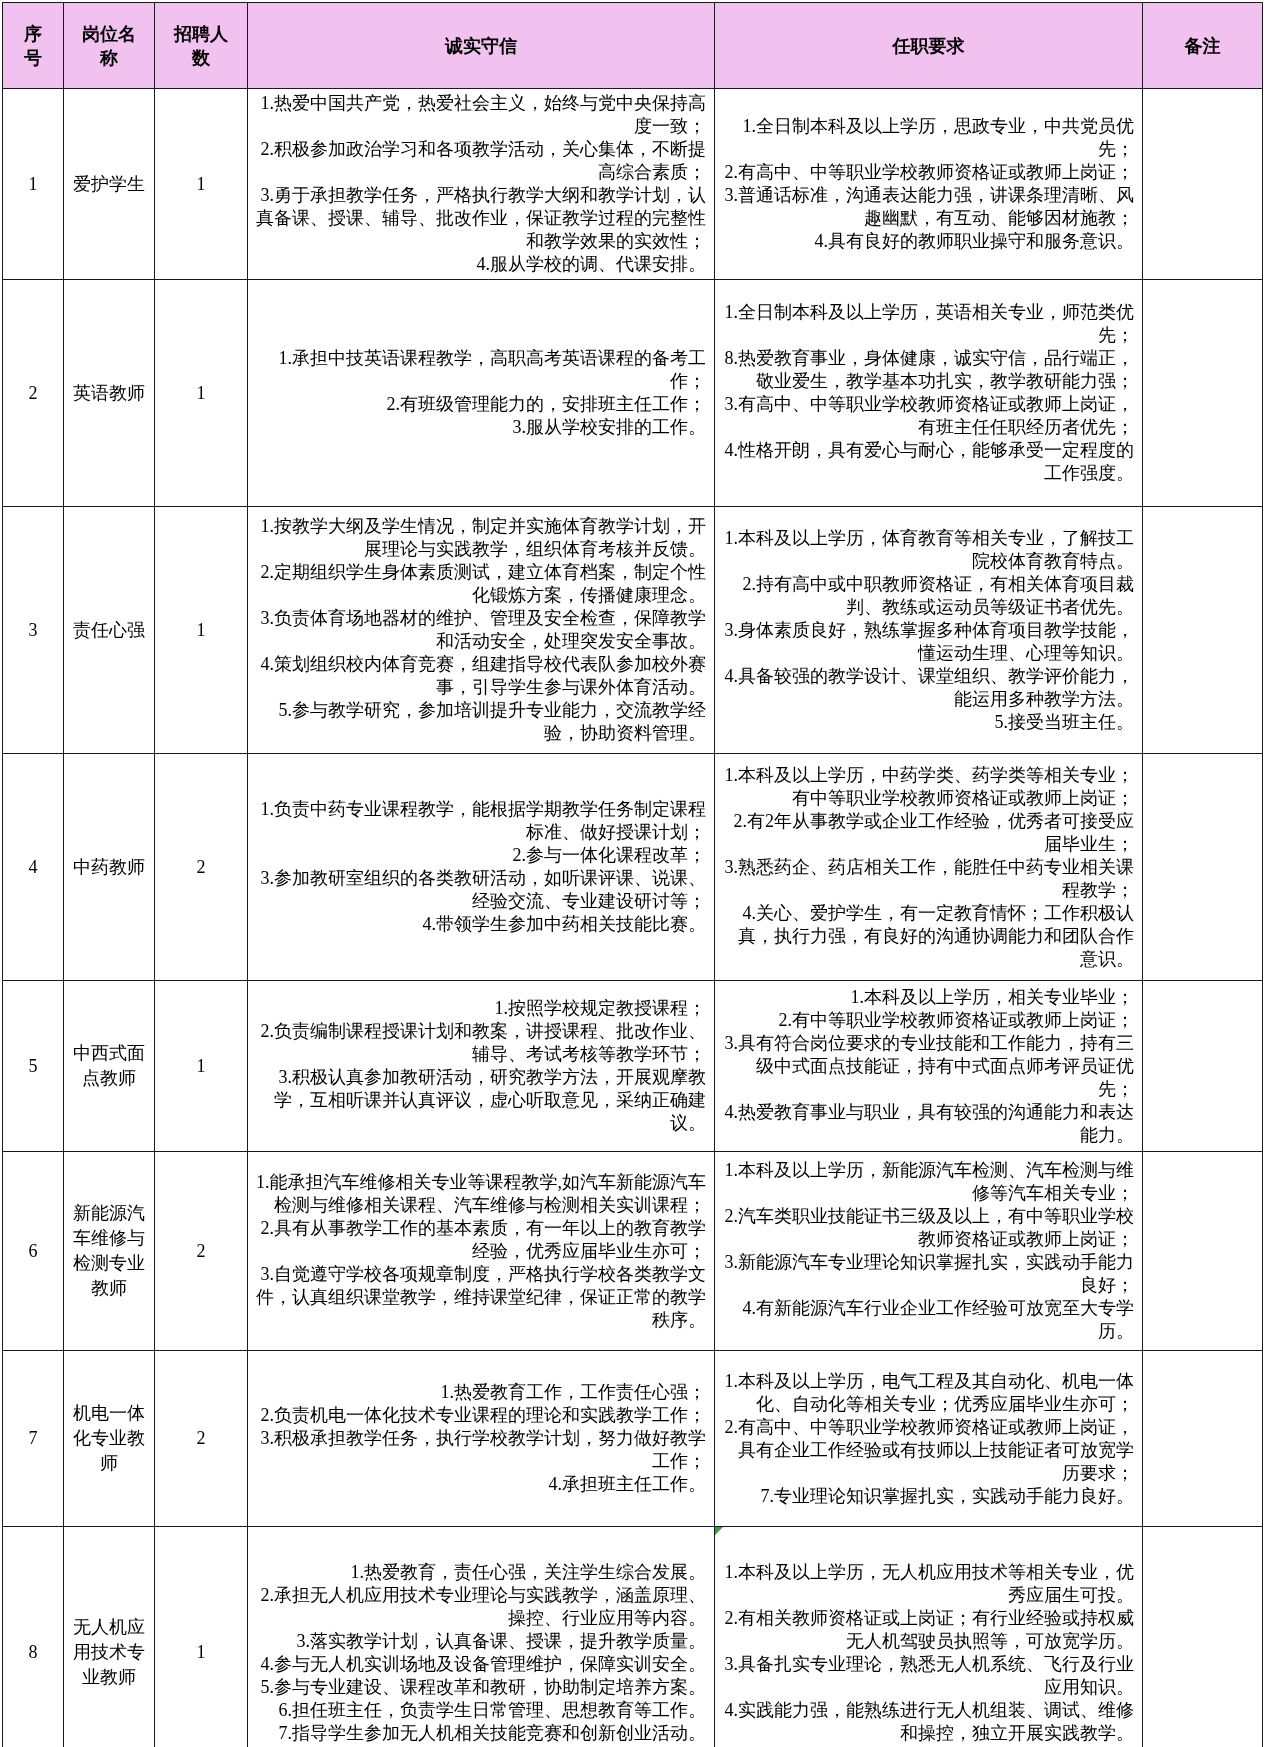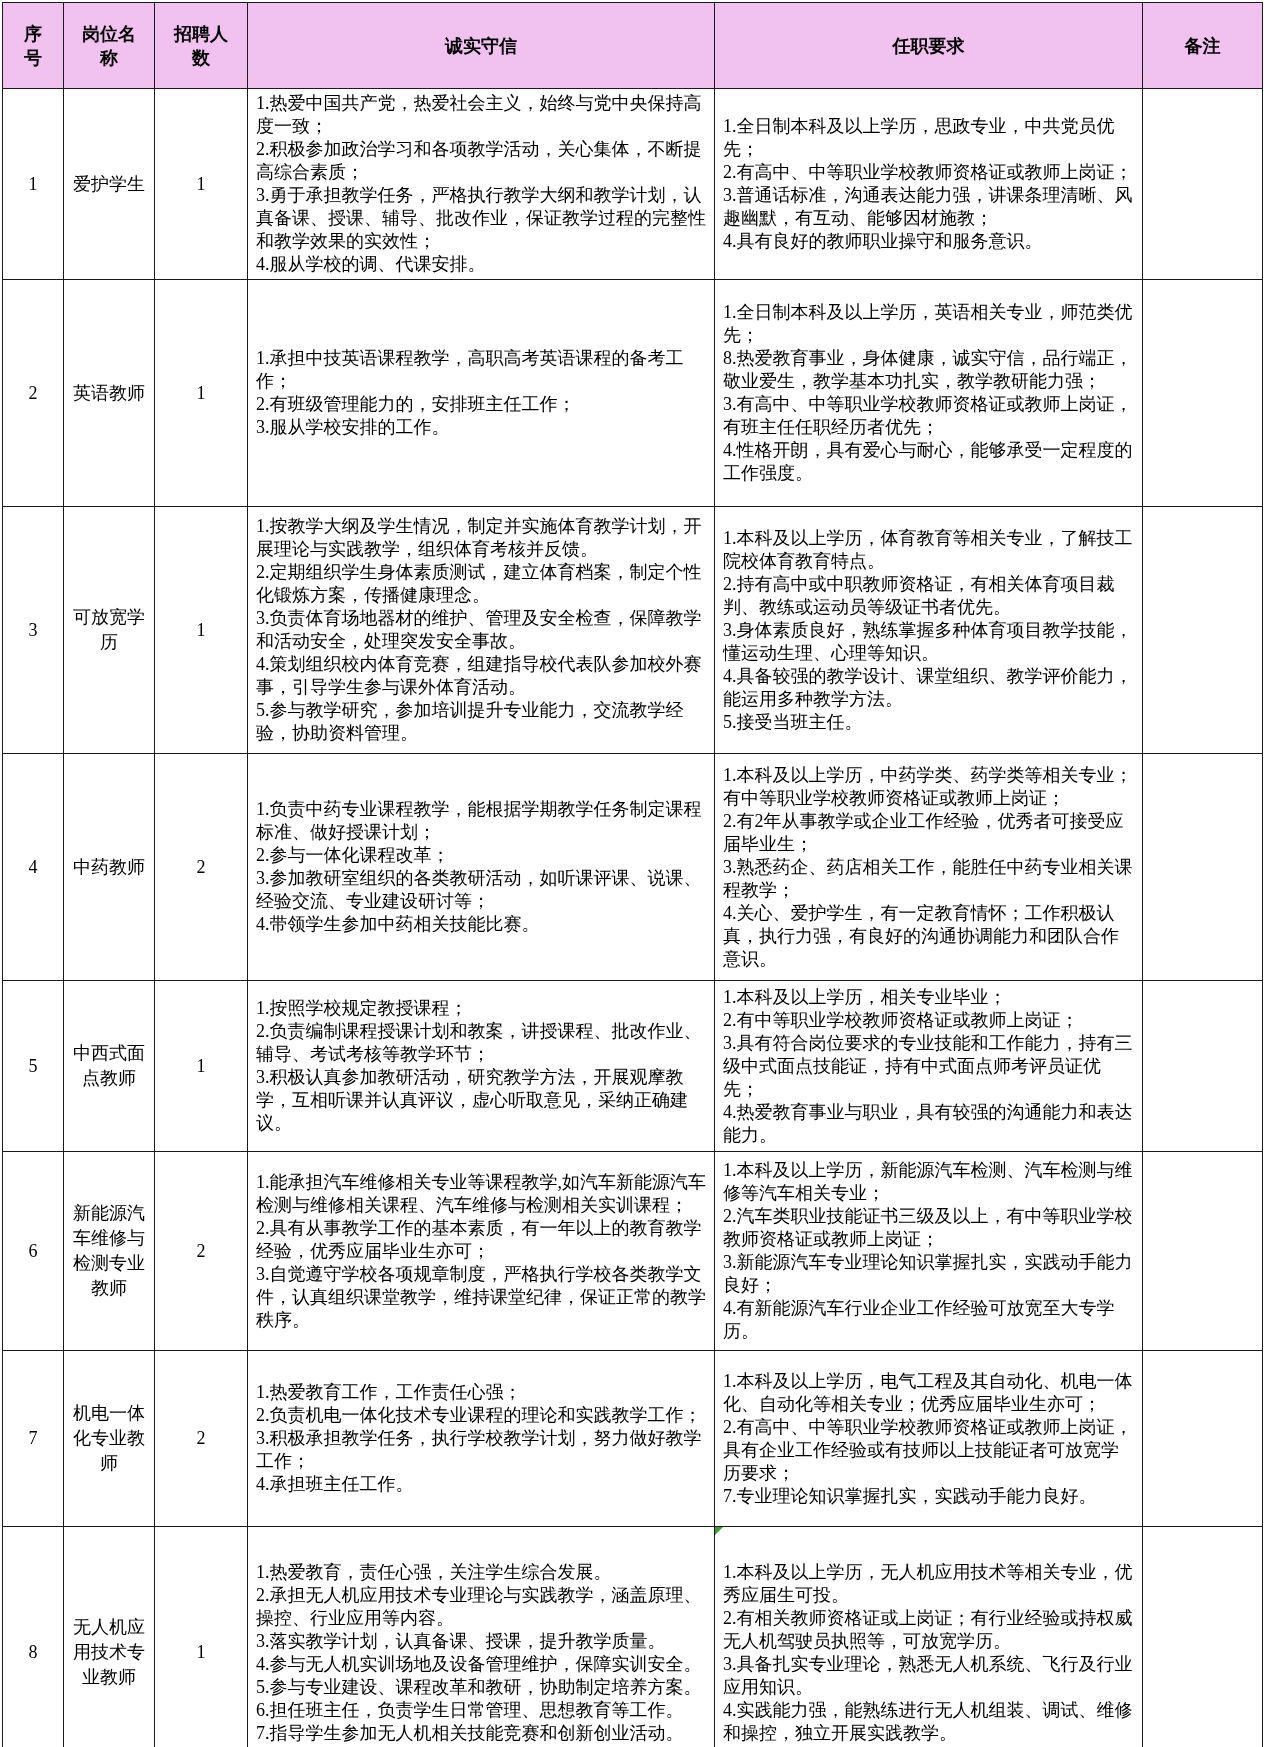--- a/index.html
+++ b/index.html
@@ -40,21 +40,21 @@
   tbody tr:nth-child(4){height:227px;}
   tbody tr:nth-child(5){height:171px;}
   tbody tr:nth-child(6){height:199px;}
   tbody tr:nth-child(7){height:176px;}
   tbody tr:nth-child(8){height:252px;}
   td{padding:2px;}
   td.col-no, td.col-name, td.col-count{
     text-align:center;
   }
   td.col-duties, td.col-requirements{
-    text-align:left;
+    text-align:right;
     padding:3px 8px;
   }
   .cell-text{
     display:inline-block;
     white-space:pre-line;
     line-height:23px;
   }
   td.col-name .cell-text, td.col-no .cell-text, td.col-count .cell-text{
     line-height:25px;
   }
@@ -113,21 +113,21 @@
 2.有班级管理能力的，安排班主任工作；
 3.服从学校安排的工作。</span></td>
           <td class="col-requirements"><span class="cell-text">1.全日制本科及以上学历，英语相关专业，师范类优先；
 8.热爱教育事业，身体健康，诚实守信，品行端正，敬业爱生，教学基本功扎实，教学教研能力强；
 3.有高中、中等职业学校教师资格证或教师上岗证，有班主任任职经历者优先；
 4.性格开朗，具有爱心与耐心，能够承受一定程度的工作强度。</span></td>
           <td class="col-note"><span class="cell-text"></span></td>
         </tr>
         <tr>
           <td class="col-no"><span class="cell-text">3</span></td>
-          <td class="col-name"><span class="cell-text">可放宽学历</span></td>
+          <td class="col-name"><span class="cell-text">责任心强</span></td>
           <td class="col-count"><span class="cell-text">1</span></td>
           <td class="col-duties"><span class="cell-text">1.按教学大纲及学生情况，制定并实施体育教学计划，开展理论与实践教学，组织体育考核并反馈。
 2.定期组织学生身体素质测试，建立体育档案，制定个性化锻炼方案，传播健康理念。
 3.负责体育场地器材的维护、管理及安全检查，保障教学和活动安全，处理突发安全事故。
 4.策划组织校内体育竞赛，组建指导校代表队参加校外赛事，引导学生参与课外体育活动。
 5.参与教学研究，参加培训提升专业能力，交流教学经验，协助资料管理。</span></td>
           <td class="col-requirements"><span class="cell-text">1.本科及以上学历，体育教育等相关专业，了解技工院校体育教育特点。
 2.持有高中或中职教师资格证，有相关体育项目裁判、教练或运动员等级证书者优先。
 3.身体素质良好，熟练掌握多种体育项目教学技能，懂运动生理、心理等知识。
 4.具备较强的教学设计、课堂组织、教学评价能力，能运用多种教学方法。

